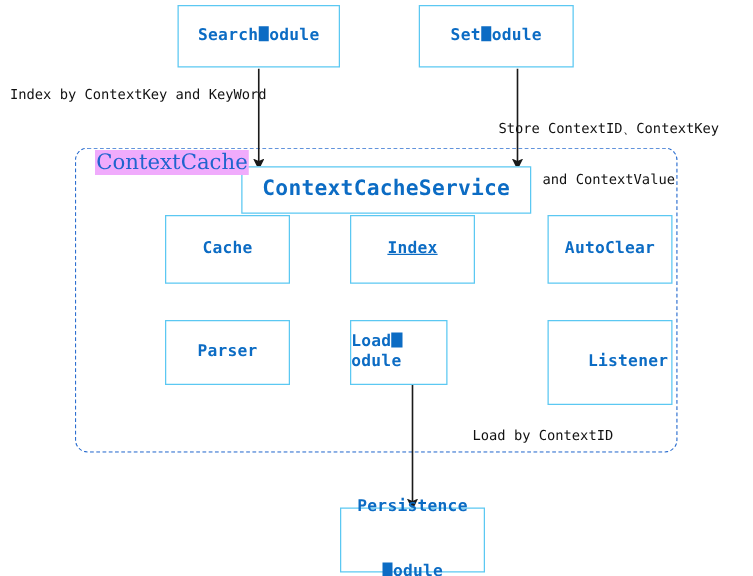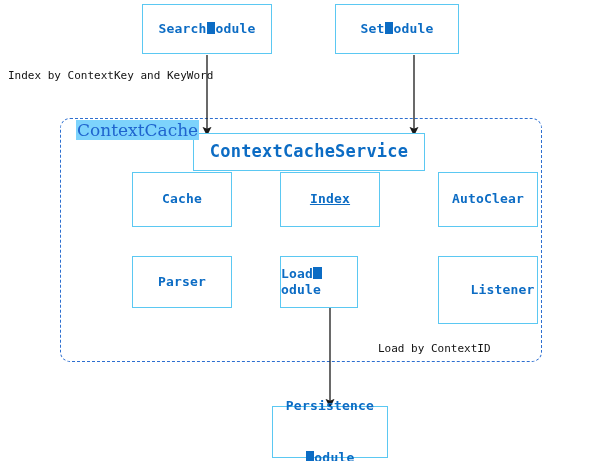--- a/index.html
+++ b/index.html
@@ -45,21 +45,21 @@
     background: transparent;
     z-index: 1;
   }
   .group-title {
     position: absolute;
     color: #1F64CE;
     font-family: "DejaVu Serif", "Liberation Serif", serif;
     font-size: 17px;
     font-weight: normal;
     white-space: nowrap;
-    background: #7dd3fc;
+    background: #f0abfc;
     z-index: 7;
     padding: 0 1px;
   }
 
   
   .edge-label {
     position: absolute;
     color: #111111;
     font-family: "DejaVu Sans Mono", "Liberation Mono", monospace;
     font-size: 11px;
@@ -136,16 +136,20 @@
 
   <div class="node" style="left:438px; top:256px; width:100px; height:68px;padding-left:29px;">Listener</div>
 
   <div class="node" style="left:272px; top:406px; width:116px; height:52px; flex-direction:column;gap:35px;">
     <span>Persistence</span>
     <span><span class="tofu"></span>odule</span>
   </div>
 
   <div class="edge-label" style="left:8px; top:69px;">Index by ContextKey and KeyWord</div>
 
+  <div class="edge-label center" style="left:380px; top:68px; width:214px;">
+    <div>Store ContextID、ContextKey</div>
+    <div>and ContextValue</div>
+  </div>
 
   <div class="edge-label" style="left:378px; top:342px;">Load by ContextID</div>
 
 </div>
 
 </body></html>

